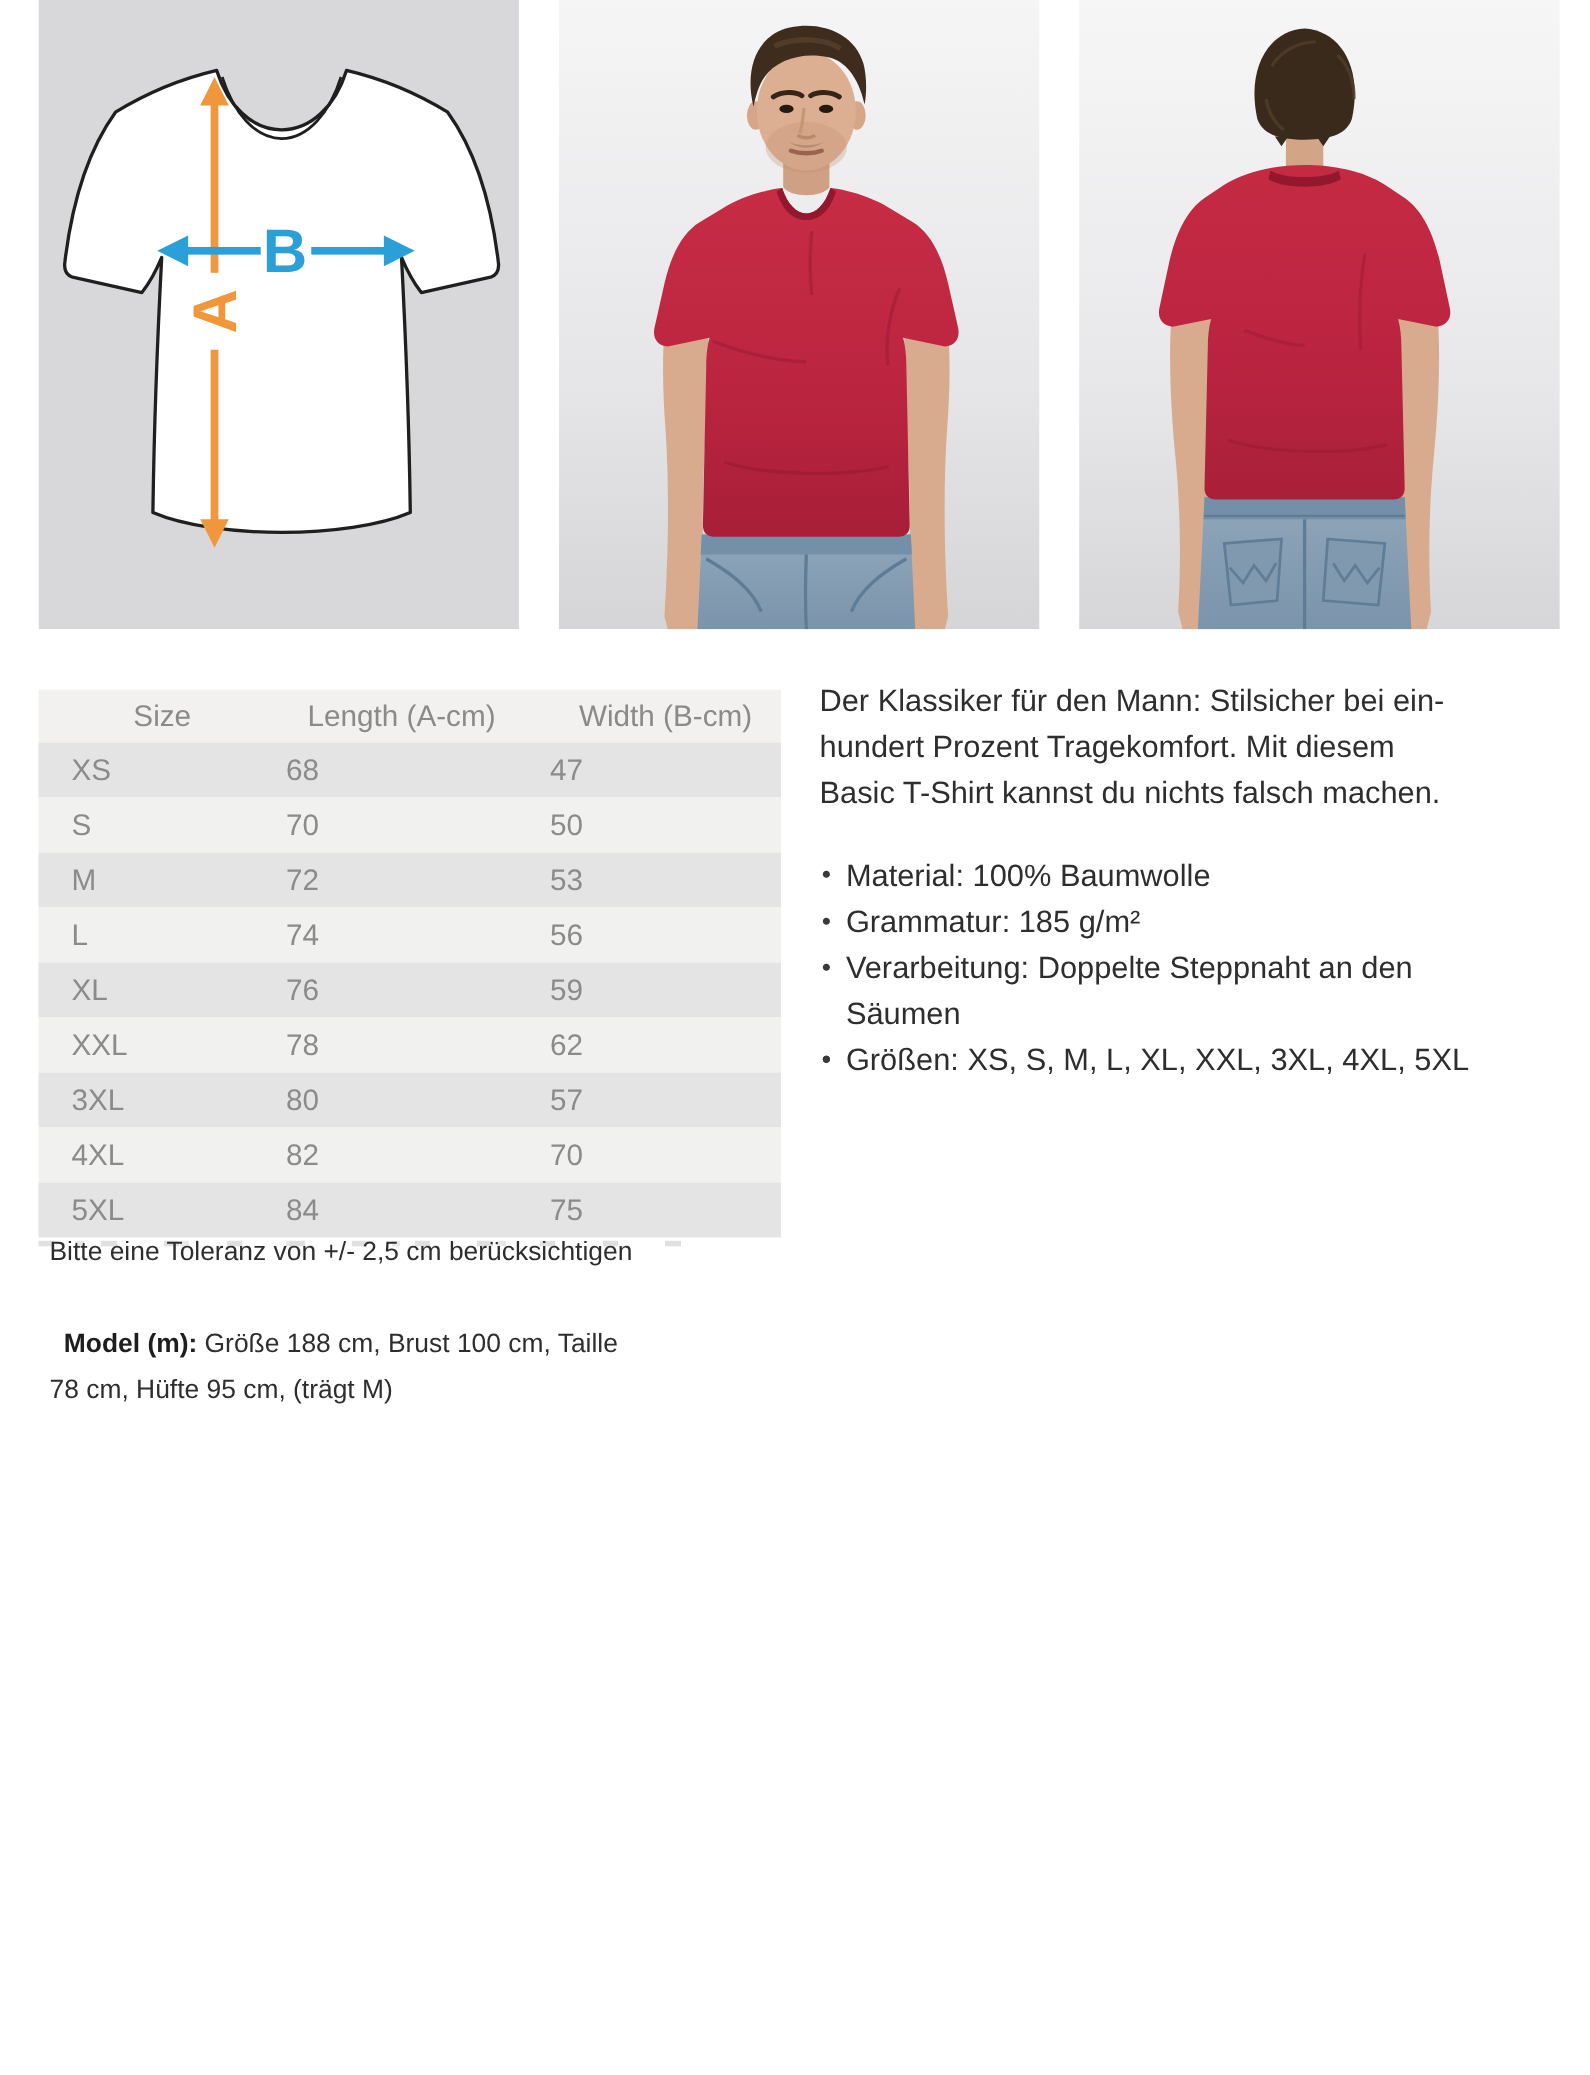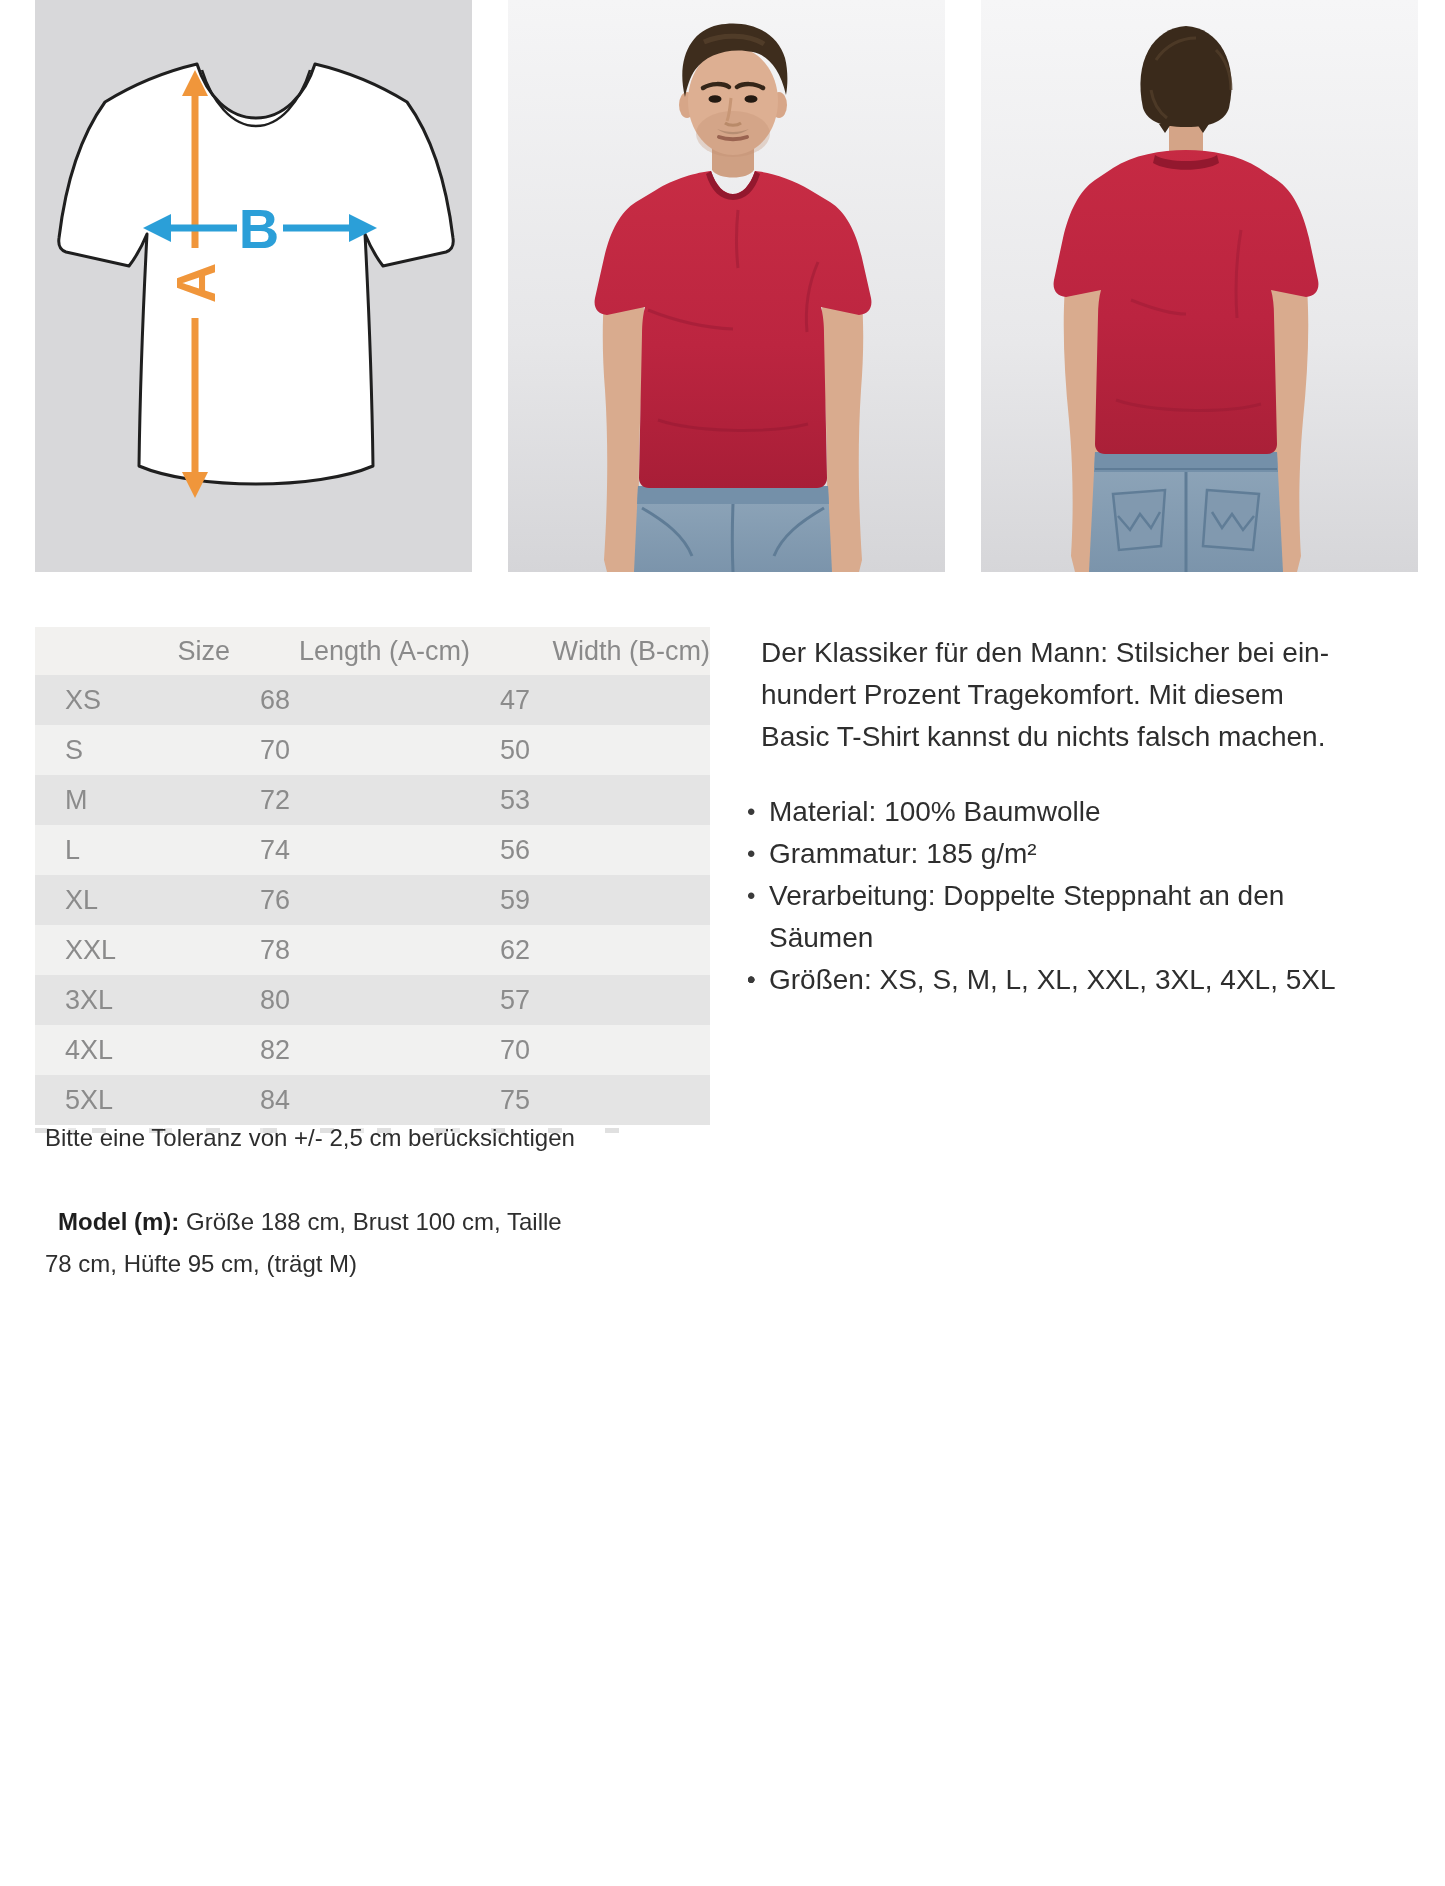--- a/index.html
+++ b/index.html
@@ -12,36 +12,36 @@
   .tile-1{left:35px;}
   .tile-2{left:508px;}
   .tile-3{left:981px;}
 
   
   .size-table{position:absolute;left:35px;top:627px;width:675px;border-collapse:collapse;
               font-size:27px;color:#8b8b8b;table-layout:fixed;}
   .size-table col.c1{width:195px;}
   .size-table col.c2{width:240px;}
   .size-table col.c3{width:240px;}
-  .size-table th{background:#f2f1ef;height:48px;font-weight:400;text-align:right;
+  .size-table th{background:#f2f1ef;height:48px;font-weight:400;text-align:center;
                  padding:0 0 0 30px;color:#8a8a8a;}
   .size-table td{height:50px;padding:0 0 0 30px;}
   .size-table tbody tr:nth-child(odd){background:#e4e4e4;}
   .size-table tbody tr:nth-child(even){background:#f1f1f0;}
 
   
   .ghost-row{position:absolute;left:35px;top:1128px;width:600px;height:5px;opacity:.8;
              background:
                repeating-linear-gradient(90deg,#d9d9d9 0 14px,transparent 14px 57px),
                repeating-linear-gradient(90deg,transparent 0 33px,#e3e3e3 33px 41px,transparent 41px 96px);}
 
   
   .description{position:absolute;left:745px;top:616px;width:655px;
                font-size:28px;line-height:42px;color:#2e2e2e;}
-  .description p{margin:16px;white-space:pre-line;}
+  .description p{margin:0;white-space:pre-line;}
   .description ul{list-style:none;margin:33px 0 0 0;padding:0;}
   .description li{position:relative;padding-left:24px;white-space:pre-line;}
   .description li .dot{position:absolute;left:2px;top:0;font-size:24px;color:#3a3a3a;}
 
   
   .notes{position:absolute;left:45px;top:1117px;width:620px;
          font-size:24px;line-height:42px;color:#2e2e2e;}
   .notes p{margin:0;white-space:pre-line;}
   .notes .bold{font-weight:700;color:#1e1e1e;margin-left:13px;}
 </style>

